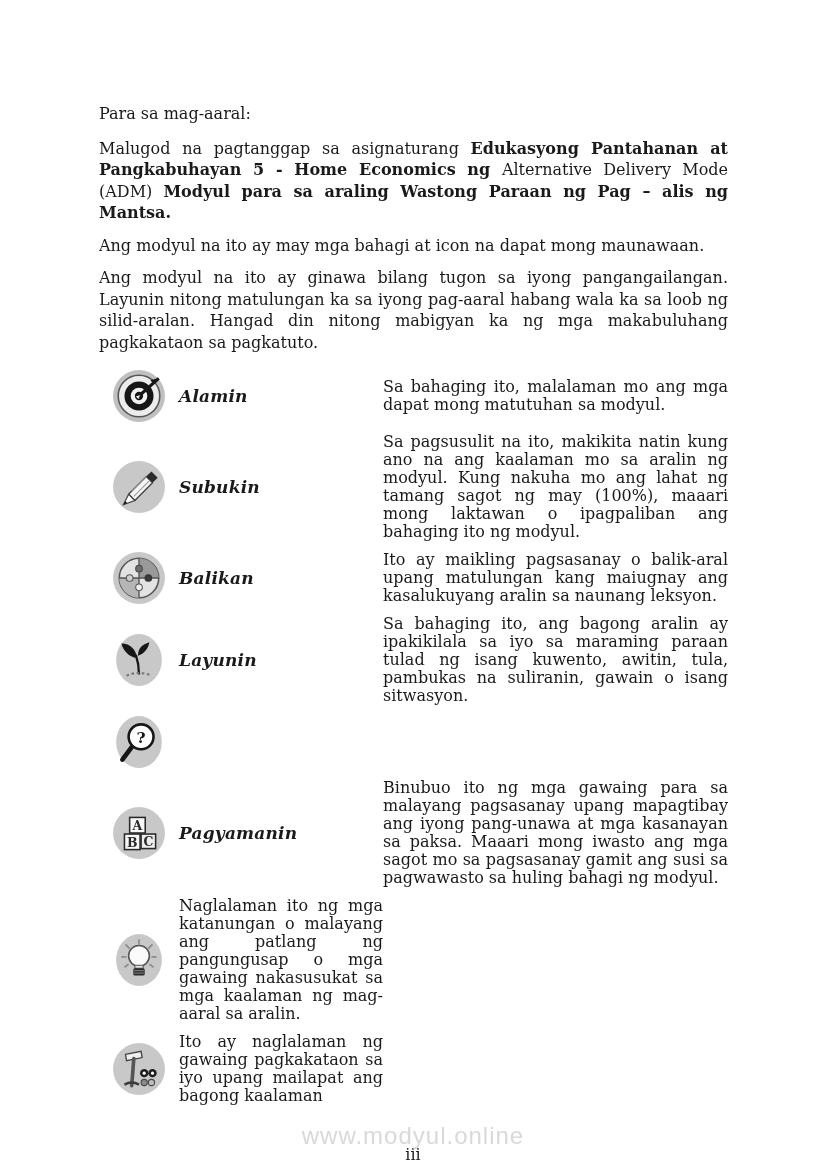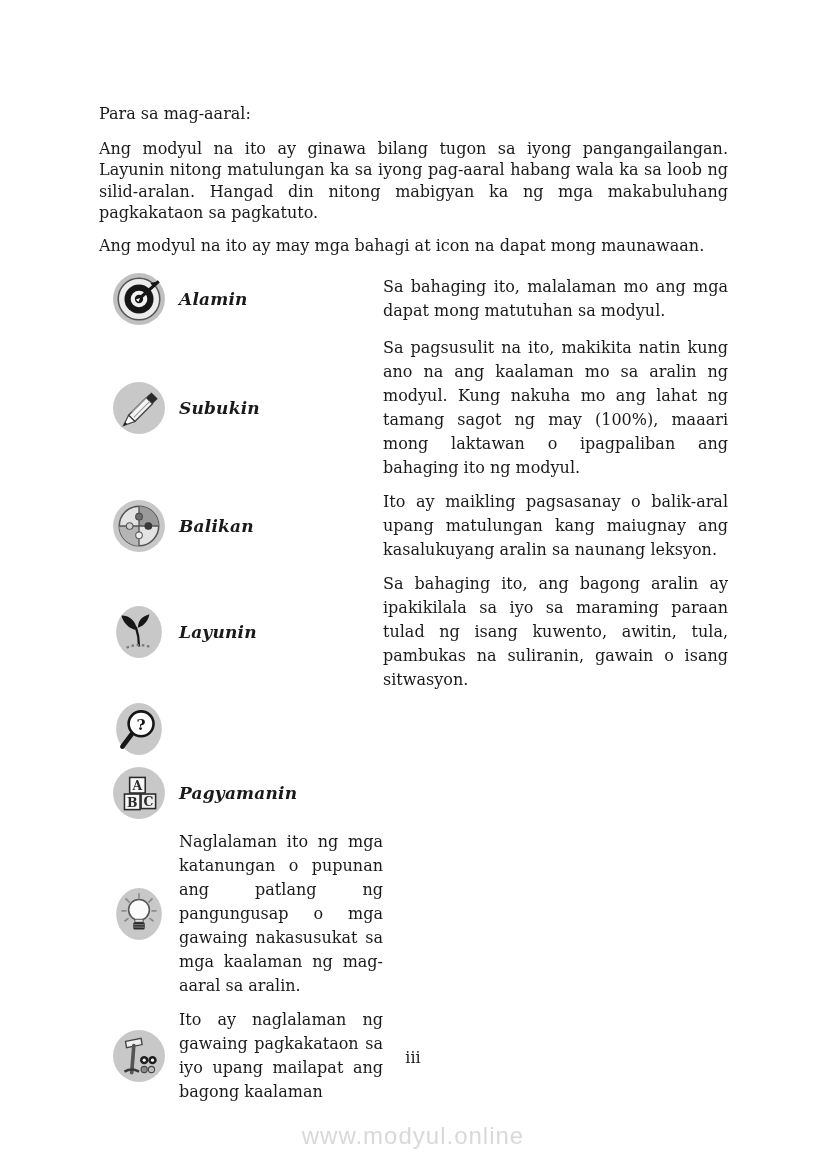--- a/index.html
+++ b/index.html
@@ -34,24 +34,24 @@
   }
   .icon-cell { display: flex; justify-content: center; align-items: center; }
   .icon { width: 54px; height: 54px; display: block; }
   .icon svg { width: 54px; height: 54px; display: block; }
   .label-cell {
     font-weight: bold;
     font-style: italic;
     font-size: 17px;
     letter-spacing: 0.2px;
   }
-  .desc-cell { font-size: 16px; line-height: 24px; text-align: justify; }
+  .desc-cell { font-size: 16px; line-height: 18px; text-align: justify; }
   .footer-pagenum {
     position: absolute;
-    top: 1040px;
+    top: 1137px;
     left: 0;
     width: 100%;
     text-align: center;
     font-size: 16px;
     color: #1a1a1a;
   }
   .watermark {
     position: absolute;
     top: 1114px;
     left: 0;
@@ -64,24 +64,25 @@
   }
 </style>
 </head>
 <body>
 
 <div class="page">
   <div class="content">
 
     <p class="salutation">Para sa mag-aaral:</p>
 
+    <p class="para justify"><span>Malugod na pagtanggap sa asignaturang </span><b>Edukasyong Pantahanan at Pangkabuhayan 5 - Home Economics ng </b><span>Alternative Delivery Mode (ADM) </span><b>Modyul para sa araling Wastong Paraan ng Pag – alis ng Mantsa.</b></p>
+
+    <p class="para">Ang modyul na ito ay may mga bahagi at icon na dapat mong maunawaan.</p>
 
     <p class="para justify">Ang modyul na ito ay ginawa bilang tugon sa iyong pangangailangan. Layunin nitong matulungan ka sa iyong pag-aaral habang wala ka sa loob ng silid-aralan. Hangad din nitong mabigyan ka ng mga makabuluhang pagkakataon sa pagkatuto.</p>
-
-    <p class="para">Ang modyul na ito ay may mga bahagi at icon na dapat mong maunawaan.</p>
 
     <div class="icon-table">
 
       <div class="icon-row">
         <div class="icon-cell">
           <span class="icon">
             <svg viewBox="0 0 52 52">
               <circle cx="26" cy="26" r="25" fill="#c0c0c0"></circle>
               <circle cx="26" cy="26" r="20" fill="#ececec" stroke="#555" stroke-width="1.5"></circle>
               <circle cx="26" cy="26" r="14" fill="#161616"></circle>
@@ -173,20 +174,21 @@
               <rect x="17" y="11" width="15" height="15" fill="#f8f8f8" stroke="#2a2a2a" stroke-width="1.5"></rect>
               <text x="24.5" y="23" font-family="DejaVu Serif, serif" font-size="12" font-weight="bold" fill="#2a2a2a" text-anchor="middle">A</text>
               <rect x="12" y="27" width="15" height="15" fill="#f8f8f8" stroke="#2a2a2a" stroke-width="1.5"></rect>
               <text x="19.5" y="39" font-family="DejaVu Serif, serif" font-size="12" font-weight="bold" fill="#2a2a2a" text-anchor="middle">B</text>
               <rect x="28" y="27" width="14" height="14" fill="#ededed" stroke="#2a2a2a" stroke-width="1.5"></rect>
               <text x="35" y="38.5" font-family="DejaVu Serif, serif" font-size="12" font-weight="bold" fill="#2a2a2a" text-anchor="middle">C</text>
             </svg>
           </span>
         </div>
         <div class="label-cell">Pagyamanin</div>
+        <div class="desc-cell">Binubuo ito ng mga gawaing para sa malayang pagsasanay upang mapagtibay ang iyong pang-unawa at mga kasanayan sa paksa. Maaari mong iwasto ang mga sagot mo sa pagsasanay gamit ang susi sa pagwawasto sa huling bahagi ng modyul.</div>
       </div>
 
       <div class="icon-row">
         <div class="icon-cell">
           <span class="icon">
             <svg viewBox="0 0 52 52">
               <ellipse cx="26" cy="26" rx="22" ry="25" fill="#c8c8c8"></ellipse>
               <g stroke="#8a8a8a" stroke-width="1.6">
                 <line x1="26" y1="6" x2="26" y2="11"></line>
                 <line x1="13" y1="11" x2="17" y2="15"></line>
@@ -197,21 +199,21 @@
                 <line x1="40" y1="33" x2="36" y2="30"></line>
               </g>
               <circle cx="26" cy="22" r="10" fill="#fbfbfb" stroke="#555" stroke-width="1.5"></circle>
               <path d="M22 31 h8 v3 h-8 z" fill="#e0e0e0" stroke="#555" stroke-width="1"></path>
               <rect x="20.5" y="34" width="11" height="7" rx="1.5" fill="#2a2a2a"></rect>
               <line x1="21" y1="36.3" x2="31" y2="36.3" stroke="#888" stroke-width="1"></line>
               <line x1="21" y1="38.6" x2="31" y2="38.6" stroke="#888" stroke-width="1"></line>
             </svg>
           </span>
         </div>
-        <div class="desc-cell">Naglalaman ito ng mga katanungan o pupunan ang patlang ng pangungusap o mga gawaing nakasusukat sa mga kaalaman ng mag-aaral sa aralin.</div>
+        <div class="desc-cell">Naglalaman ito ng mga katanungan o malayang ang patlang ng pangungusap o mga gawaing nakasusukat sa mga kaalaman ng mag-aaral sa aralin.</div>
       </div>
 
       <div class="icon-row">
         <div class="icon-cell">
           <span class="icon">
             <svg viewBox="0 0 52 52">
               <circle cx="26" cy="26" r="25" fill="#c8c8c8"></circle>
               <polygon points="13,12 28,9 29,15 14,18" fill="#efefef" stroke="#444" stroke-width="1.3"></polygon>
               <path d="M21 16 L19 42" stroke="#555" stroke-width="3.5" stroke-linecap="round"></path>
               <circle cx="31" cy="30" r="4" fill="#1e1e1e"></circle>

